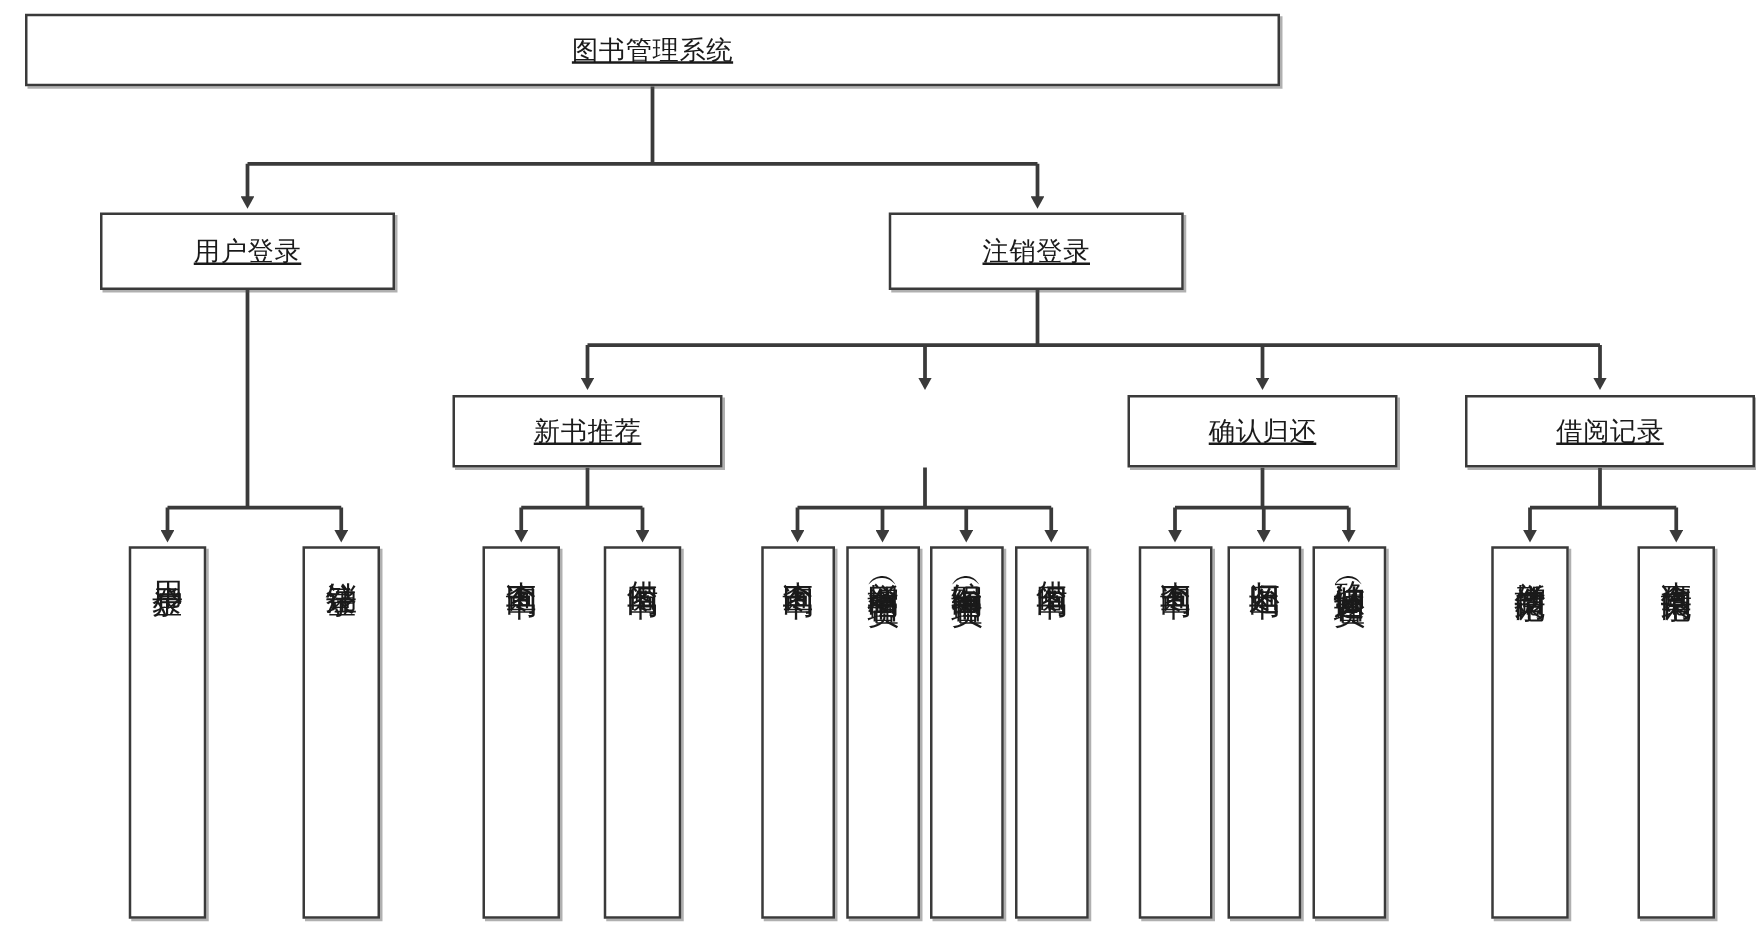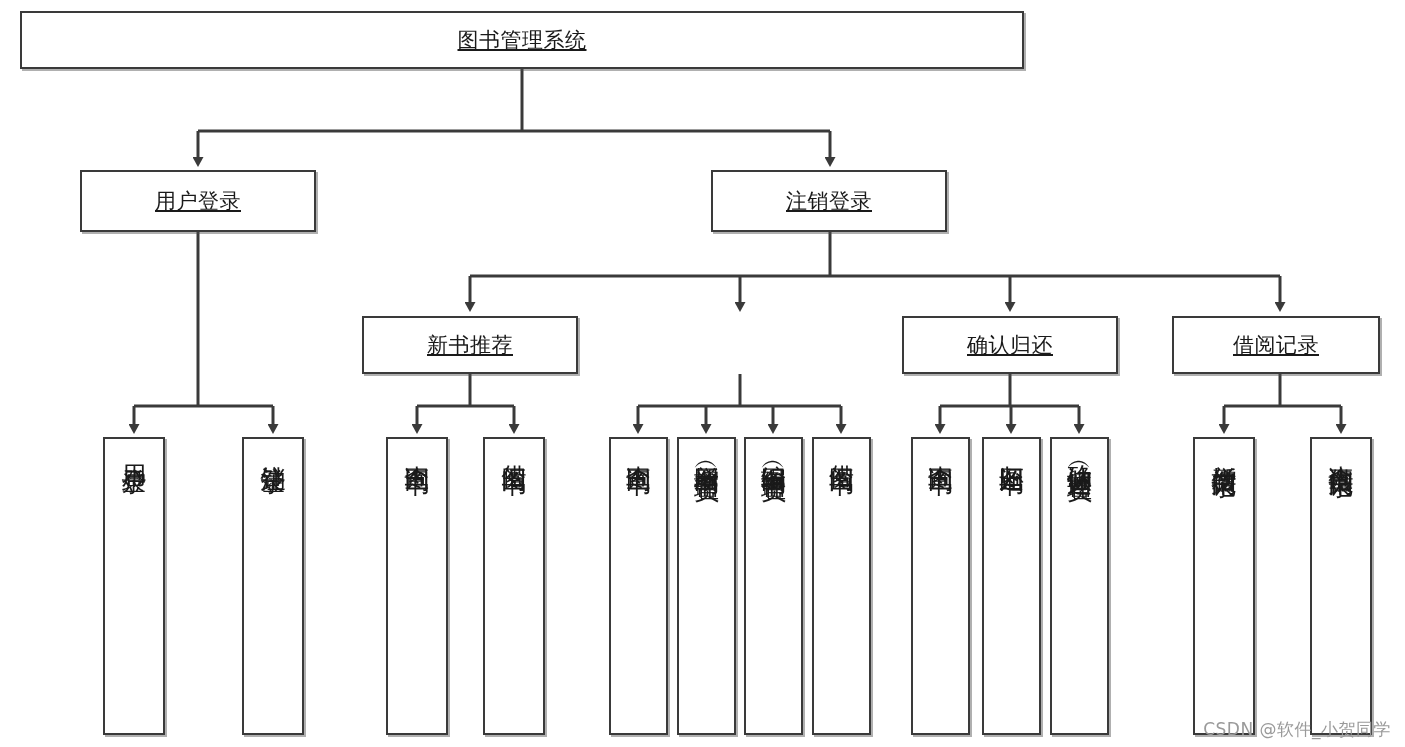--- a/index.html
+++ b/index.html
@@ -135,21 +135,21 @@
   <div class="node horizontal" style="left:711px; top:170px; width:236px; height:62px;">
     <span class="label">注销登录</span>
   </div>
 
   <div class="node horizontal" style="left:362px; top:316px; width:216px; height:58px;">
     <span class="label">新书推荐</span>
   </div>
   <div class="node horizontal" style="left:902px; top:316px; width:216px; height:58px;">
     <span class="label">确认归还</span>
   </div>
-  <div class="node horizontal" style="left:1172px; top:316px; width:208px; height:58px;">
+  <div class="node horizontal" style="left:1172px; top:316px; width:232px; height:58px;">
     <span class="label">借阅记录</span>
   </div>
 
   <div class="node vertical" style="left:103px; top:437px; width:62px; height:298px;">
     <span class="label">用户登录</span>
   </div>
   <div class="node vertical" style="left:242px; top:437px; width:62px; height:298px;">
     <span class="label">注销登录</span>
   </div>
 
@@ -183,15 +183,14 @@
     <span class="label">确认归还（管理员）</span>
   </div>
 
   <div class="node vertical" style="left:1193px; top:437px; width:62px; height:298px;">
     <span class="label">新增借阅记录</span>
   </div>
   <div class="node vertical" style="left:1310px; top:437px; width:62px; height:298px;">
     <span class="label">查询借阅记录</span>
   </div>
 
-  <div id="watermark">CSDN @软件_小贺同学</div>
 
 </div>
 
 </body></html>

